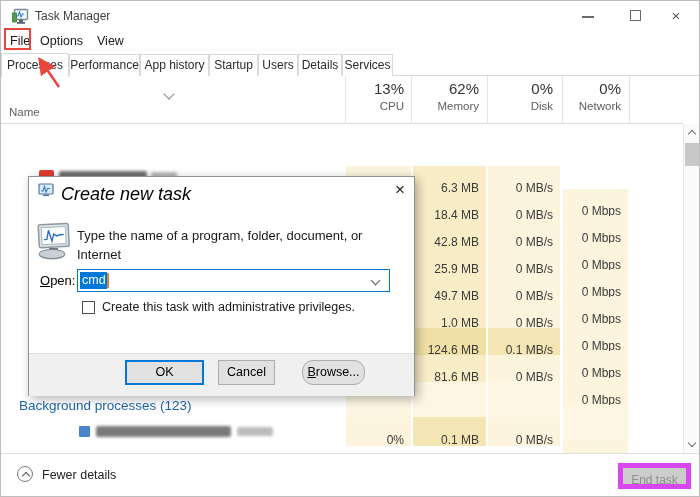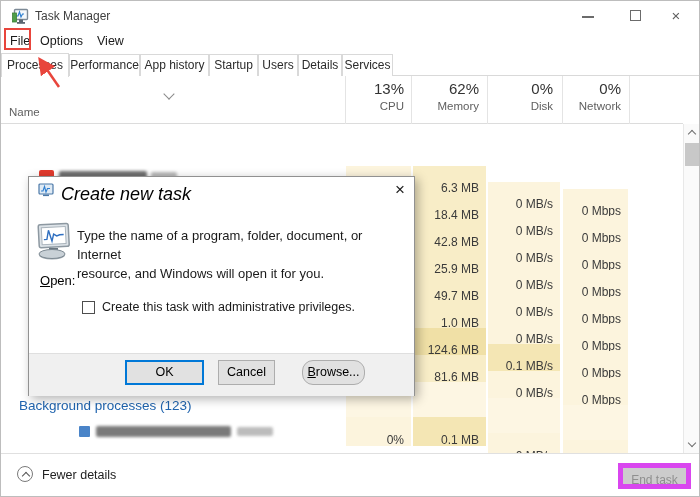--- a/index.html
+++ b/index.html
@@ -37,21 +37,21 @@
   .stat .pct { font-size:15px; color:#333; }
   .stat .lbl { font-size:11.5px; color:#5f5f5f; margin-top:3px; }
   .vsep { position:absolute; top:0; width:1px; height:48px; background:#e4e4e4; }
 
   
   .list { position:absolute; left:0; top:123px; width:682px; height:329px; background:#fff; z-index:1; }
   .band, .row { position:absolute; left:0; width:682px; }
   .cell { position:absolute; top:0; height:100%; font-size:12px; color:#3a3a3a;
           text-align:right; padding:16px 7px 0 0; display:flex; align-items:center; justify-content:flex-end; }
   .c-cpu { left:345px; width:65px; } .c-mem { left:412px; width:73px; }
-  .c-disk { left:487px; width:72px;margin-top:16px; } .c-net { left:562px; width:65px;margin-top:23px; }
+  .c-disk { left:487px; width:72px; } .c-net { left:562px; width:65px;margin-top:23px; }
   .shade-p { background:#fdf6e3; } .shade-l { background:#fcf4dd; }
   .shade-m { background:#f8edc7; } .shade-md { background:#f4e6b4; } .shade-d { background:#f0e0a6; }
   .group-label { position:absolute; left:18px; font-size:13.5px; color:#2064ae; }
   .censor { position:absolute; border-radius:2px; filter:blur(1.6px); }
   .app-icon-red { position:absolute; left:38px; top:4px; width:15px; height:15px; background:#e23b2e; border-radius:2px; }
   .proc-icon-blue { position:absolute; left:78px; top:9px; width:11px; height:11px; background:#4a84c8; border-radius:1px; }
 
   
   .scrollbar { position:absolute; left:682px; top:123px; width:18px; height:329px; background:#fafafa; border-left:1px solid #e8e8e8; z-index:3; }
   .sb-btn { position:absolute; left:0; width:17px; height:17px; }
@@ -282,20 +282,25 @@
       <rect x="14" y="27" width="9" height="4" fill="#6a7680"></rect>
       <ellipse cx="17" cy="34" rx="13" ry="4.5" fill="#9aa5ad"></ellipse>
       <ellipse cx="17" cy="33" rx="13" ry="4.5" fill="#c9d1d7" stroke="#7e8a93" stroke-width="1"></ellipse>
     </svg>
     <div class="dlg-text">
       <div>Type the name of a program, folder, document, or Internet</div>
       <div>resource, and Windows will open it for you.</div>
     </div>
 
     <span class="open-label"><span class="u">O</span><span>pen:</span></span>
+    <div class="combobox">
+      <span class="combo-sel">cmd</span>
+      <span class="caret"></span>
+      <span class="combo-chev"></span>
+    </div>
 
     <span class="checkbox"></span>
     <span class="chk-label">Create this task with administrative privileges.</span>
 
     <div class="dlg-footer">
       <div class="dlg-btn btn-ok">OK</div>
       <div class="dlg-btn btn-cancel">Cancel</div>
       <div class="dlg-btn btn-browse"><span class="u">B</span><span>rowse...</span></div>
     </div>
   </div>

